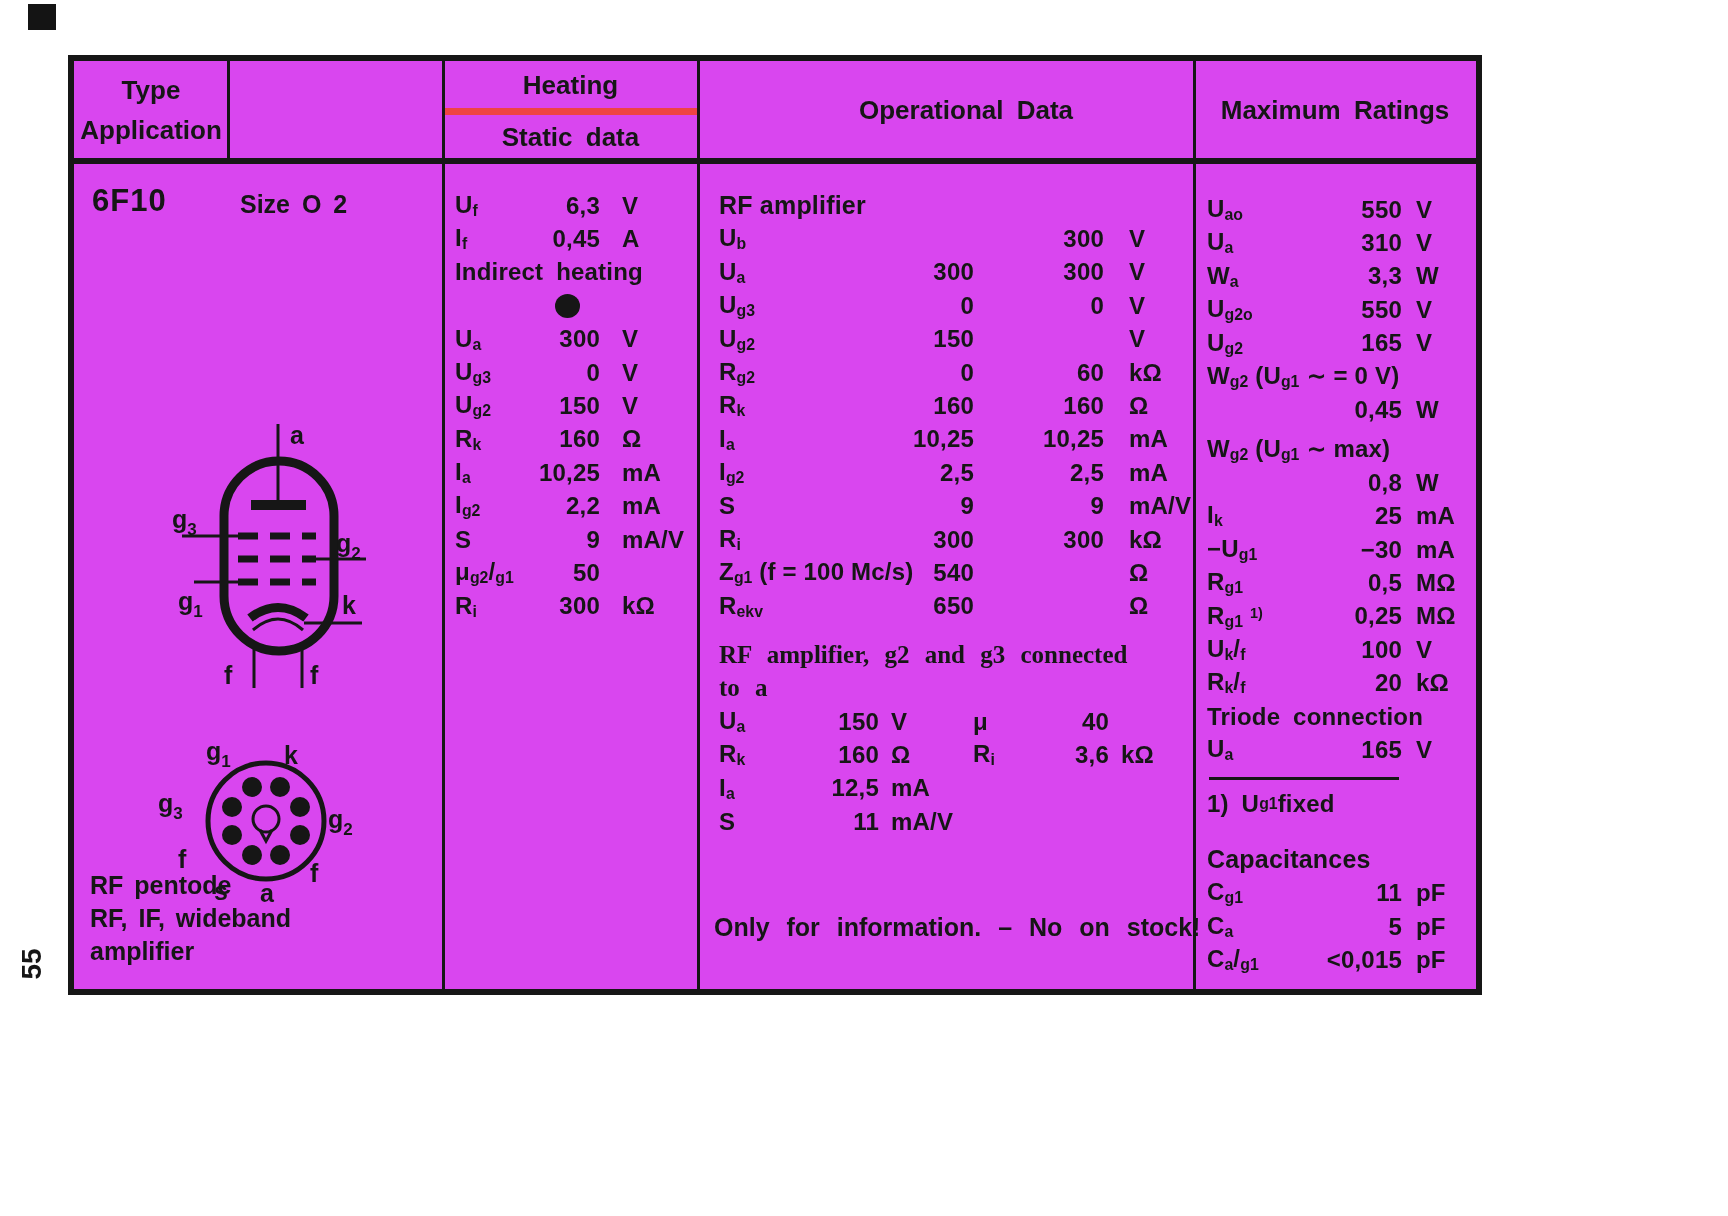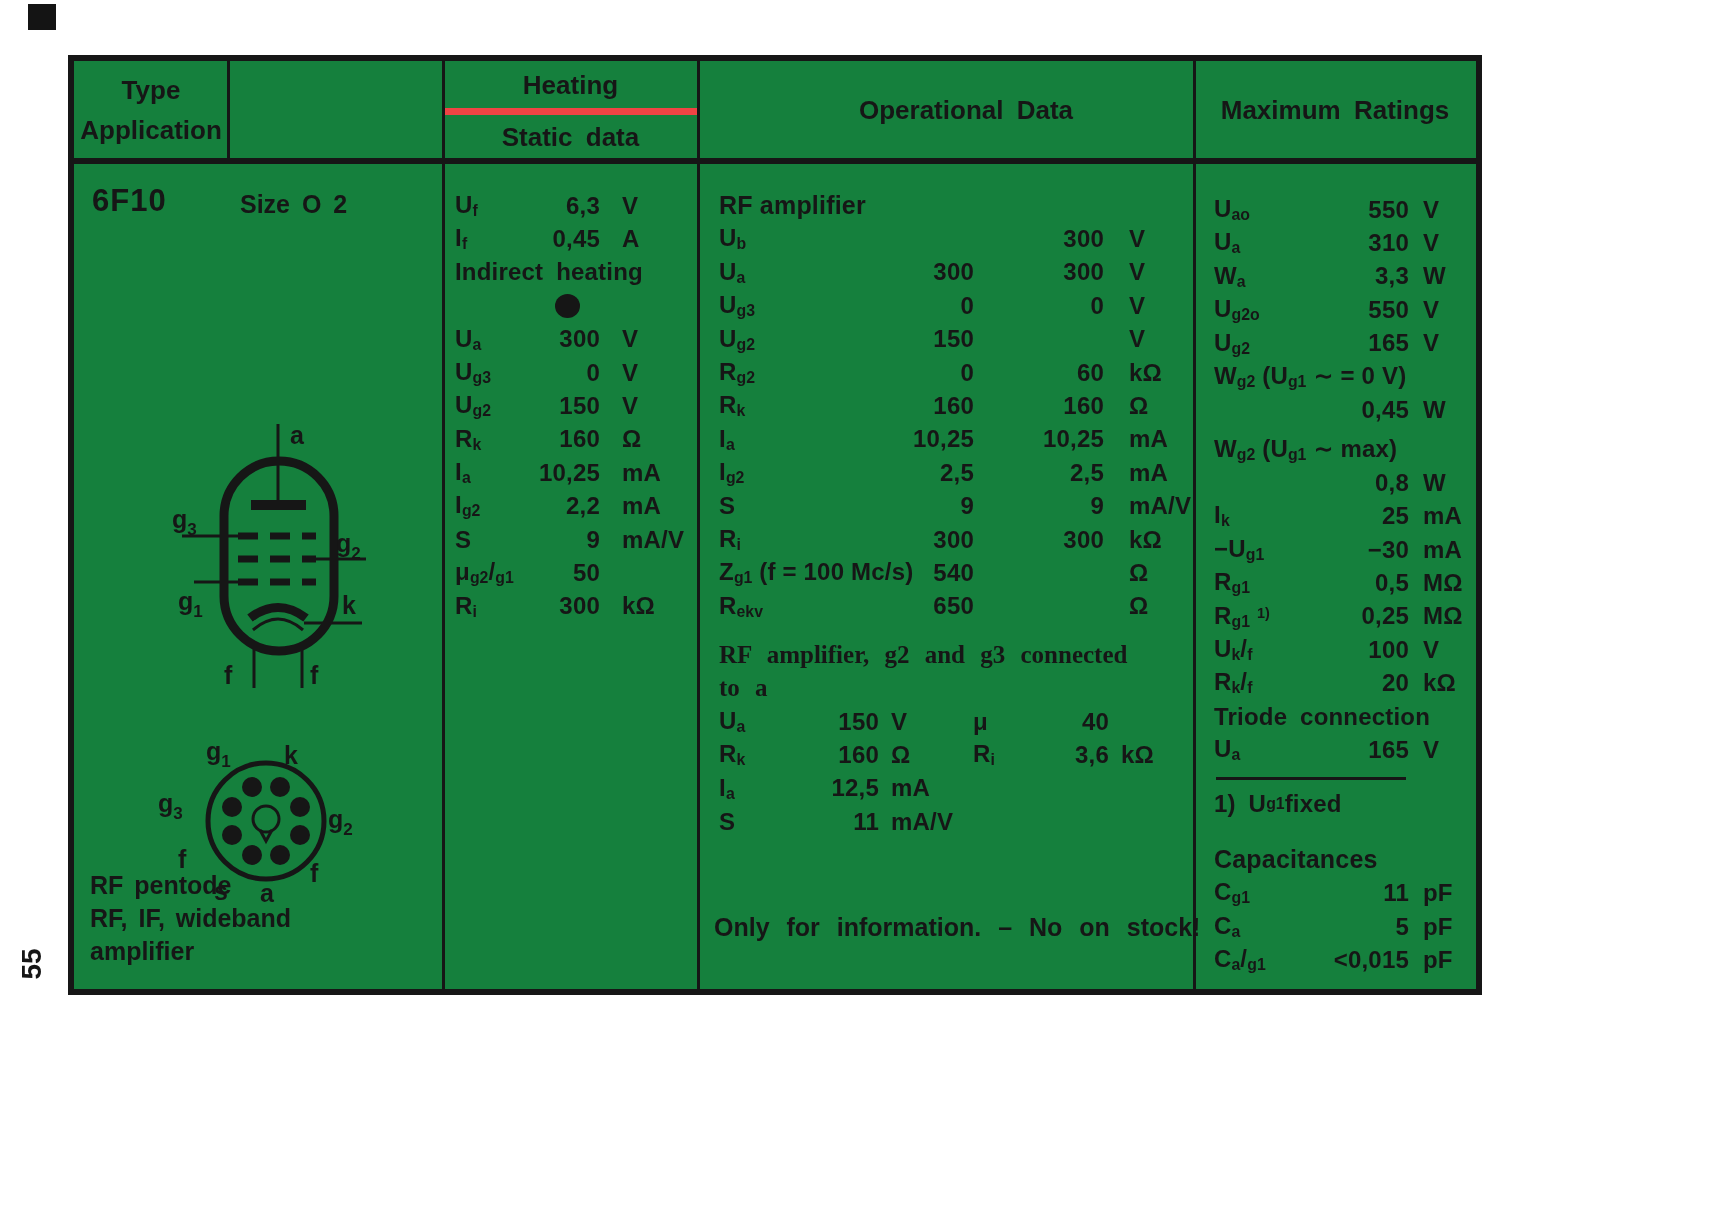--- a/index.html
+++ b/index.html
@@ -3,41 +3,41 @@
 <meta charset="utf-8">
 <style>
   html,body{margin:0;padding:0;}
   body{
     width:1728px;height:1216px;position:relative;background:#ffffff;
     font-family:"Liberation Sans","DejaVu Sans",sans-serif;font-weight:700;color:#161616;
     overflow:hidden;
   }
   .artifact{position:absolute;left:28px;top:4px;width:28px;height:26px;background:#141414;}
   .pagenum{position:absolute;left:16px;top:948px;font-size:28px;transform:rotate(-90deg);transform-origin:center;}
-  .dtable{position:absolute;left:68px;top:55px;width:1414px;height:940px;border:6px solid #161616;box-sizing:border-box;background:#15803d;}
+  .dtable{position:absolute;left:68px;top:55px;width:1414px;height:940px;border:6px solid #161616;box-sizing:border-box;background:#d946ef;}
   
   .hdr{position:absolute;left:0;top:0;width:1402px;height:97px;border-bottom:6px solid #161616;}
   .hc{position:absolute;top:0;height:97px;display:flex;flex-direction:column;align-items:center;justify-content:center;font-size:26px;word-spacing:6px;line-height:40px;text-align:center;}
   .hc1{left:0;width:154px;}
   .hc2{left:154px;width:215px;}
   .hc3{left:369px;width:255px;justify-content:flex-start;}
   .hc3top{height:47px;width:100%;display:flex;align-items:center;justify-content:center;border-bottom:7px solid #ef4444;}
   .hc3bot{flex:1;width:100%;display:flex;align-items:center;justify-content:center;}
   .hc4{left:644px;width:496px;}
   .hc5{left:1120px;width:282px;}
   
   .vline{position:absolute;width:3px;background:#161616;top:0;bottom:0;}
   .v-head{position:absolute;width:3px;background:#161616;top:0;height:103px;left:153px;}
   .v1{left:368px;}.v2{left:623px;}.v3{left:1119px;}
   
   .colbox{position:absolute;box-sizing:border-box;}
   #left-col{left:0;top:103px;width:368px;bottom:0;}
   #heating-col{left:371px;top:128px;width:252px;padding-left:10px;}
   #op-col{left:627px;top:128px;width:493px;padding-left:18px;}
-  #max-col{left:1123px;top:132px;width:279px;padding-left:17px;}
+  #max-col{left:1123px;top:132px;width:279px;padding-left:10px;}
   
   .prow{height:33.4px;display:grid;align-items:center;white-space:nowrap;font-size:24px;letter-spacing:0.2px;}
   .trow{display:flex;word-spacing:6px;}
   .hdg{display:flex;font-size:25px;}
   .g-heat{grid-template-columns:80px 65px 1fr;}
   .g-op1{grid-template-columns:135px 120px 130px 1fr;}
   .g-op2{grid-template-columns:80px 80px 80px 110px 40px 1fr;}
   .g-max{grid-template-columns:95px 100px 1fr;}
   .c-value,.c-v1,.c-v2,.c-value2{text-align:right;}
   .c-unit{padding-left:22px;}

